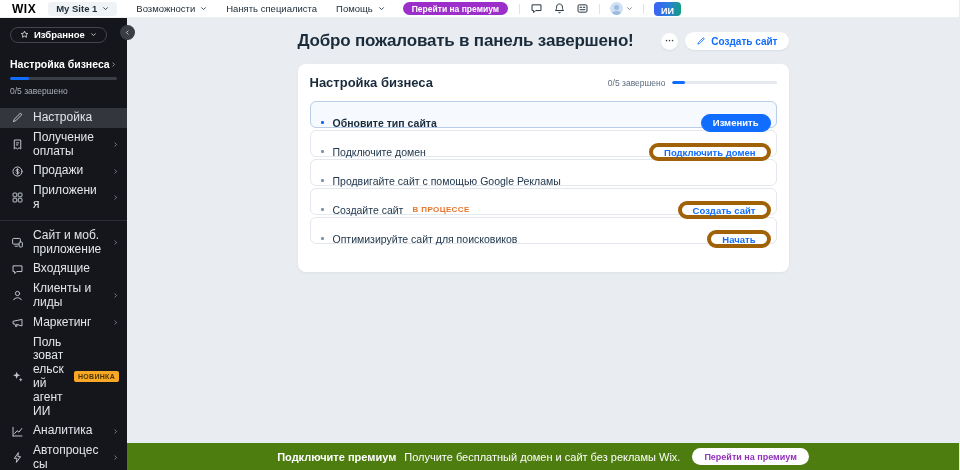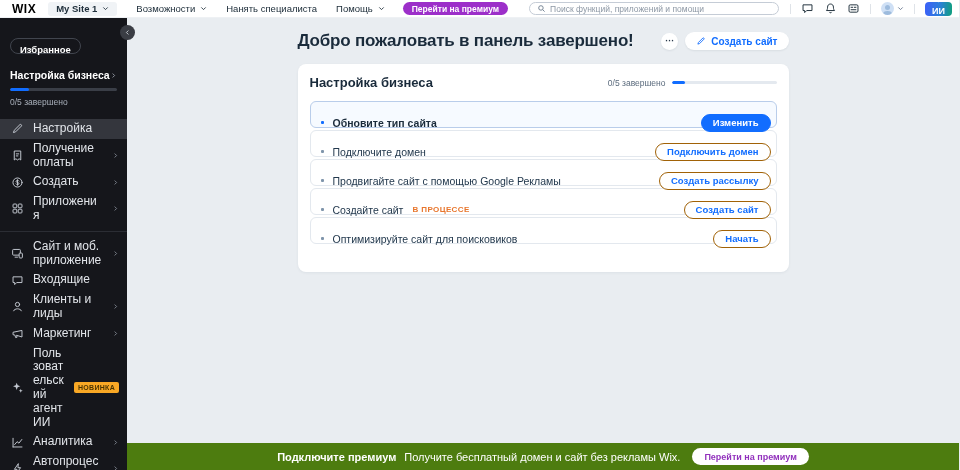--- a/index.html
+++ b/index.html
@@ -38,21 +38,21 @@
   .ai-btn { height:14px; display:flex; align-items:center; gap:3px; border:none; cursor:pointer;
             background:linear-gradient(95deg,#3a64f4 10%,#2b7fd8 55%,#0fa07c 100%);
             color:#fff; border-radius:4px; padding:0 7px; font-size:9px; font-weight:800;flex-direction:column; }
 
   
   .sidebar { position:absolute; top:18px; left:0; bottom:0; width:127px; background:#15161b;
              color:#e2e5ea; display:flex; flex-direction:column; z-index:10; }
   .fav-row { padding:7px 10px; }
   .fav-pill { display:inline-flex; align-items:center; gap:5px; height:16px; padding:0 9px;
               border:1px solid #41454e; border-radius:999px; font-size:9.5px; font-weight:700;
-              color:#fff; cursor:pointer; background:transparent;flex-direction:column; }
+              color:#fff; cursor:pointer; background:transparent; }
   .sdiv { height:1px; background:#2b2d34; }
   .setup-block { padding:8px 10px 9px; cursor:pointer; }
   .setup-title-row { display:flex; align-items:center; justify-content:space-between; }
   .setup-title { font-size:10.5px; font-weight:700; color:#fff; }
   .track { height:3px; border-radius:2px; background:#3a3e47; margin-top:7px; overflow:hidden; }
   .track .fill { height:100%; background:#116dff; border-radius:2px; }
   .setup-label { margin-top:6px; font-size:8.5px; color:#a9b0bb; }
   .nav-list { padding-top:3px; }
   .sitem { display:flex; align-items:center; gap:9px; padding:3px 8px 3px 11px; min-height:18px;
            cursor:pointer; }
@@ -97,21 +97,21 @@
   .task:last-child { margin-bottom:16px; }
   .task.active { background:#f6faff; border-color:#b9cdea; }
   .task .dot { width:3px; height:3px; border-radius:1px; background:#7f95ab; margin-right:9px; flex:0 0 3px; }
   .task.active .dot { background:#116dff; }
   .task .tlabel { font-size:10.5px; color:#22384d; }
   .task.active .tlabel { font-weight:700; color:#1a2b3b; }
   .task .status { font-size:8px; font-weight:700; color:#e8762d; letter-spacing:.4px; margin-left:9px; }
   .tbtn { margin-left:auto; height:18px; border-radius:999px; padding:0 11px; font-size:9.5px;
           font-weight:700; cursor:pointer; font-family:inherit; white-space:nowrap; }
   .tbtn.primary { background:#116dff; border:1px solid #116dff; color:#fff; }
-  .tbtn.outline { background:#fff; border:1px solid #a16207; color:#116dff; }
+  .tbtn.outline { background:#fff; border:4px solid #a16207; color:#116dff; }
 
   
   .banner { position:absolute; left:127px; right:0; bottom:0; height:27px; background:#4d7c0f;
             display:flex; align-items:center; justify-content:center; gap:8px; color:#fff; z-index:10; }
   .banner .b-bold { font-size:11px; font-weight:800; }
   .banner .b-text { font-size:11px; }
   .banner-btn { height:17px; background:#fff; border:none; border-radius:999px; padding:0 12px;
                 font-size:9px; font-weight:700; color:#9231bd; cursor:pointer; margin-left:4px; }
   svg { display:block; }
 </style>
@@ -144,29 +144,20 @@
     <div class="hnav">
       <span>Помощь</span>
       <span class="chev">
         <svg viewBox="0 0 16 16" width="7" height="7" fill="none" stroke="#20303c" stroke-width="2">
             <path d="M3 5.5 L8 10.5 L13 5.5"></path>
           </svg>
       </span>
     </div>
     <button class="premium-pill">Перейти на премиум</button>
 
-    <div class="search-wrap">
-      <span class="chev" style="width:9px;height:9px;">
-        <svg viewBox="0 0 16 16" width="9" height="9" fill="none" stroke="#6b7a8c" stroke-width="1.6">
-            <circle cx="7" cy="7" r="4"></circle>
-            <path d="M10.2 10.2 L13.5 13.5"></path>
-          </svg>
-      </span>
-      <input type="text" placeholder="Поиск функций, приложений и помощи" style="">
-    </div>
 
     <div class="hicons">
       <div class="hdiv"></div>
       <span class="hicon">
         <svg viewBox="0 0 16 16" width="13" height="13" fill="none" stroke="currentColor" stroke-width="1.2" stroke-linejoin="round">
             <path d="M2.5 3.5 h11 v7 h-6.5 l-2.5 2.5 v-2.5 h-2 z"></path>
           </svg>
       </span>
       <span class="hicon">
         <svg viewBox="0 0 16 16" width="13" height="13" fill="none" stroke="currentColor" stroke-width="1.2" stroke-linejoin="round">
@@ -251,21 +242,21 @@
             </svg>
           </span>
       </div>
       <div class="sitem">
         <span class="sicon">
             <svg viewBox="0 0 16 16" width="13" height="13" fill="none" stroke="currentColor" stroke-width="1.2" stroke-linecap="round">
               <circle cx="8" cy="8" r="5.6"></circle>
               <path d="M8 4.6 v6.8 M9.8 6.1 c-.5-1.2-3.6-1-3.6.6 0 1.8 3.7.8 3.7 2.6 0 1.6-3.2 1.8-3.8.5"></path>
             </svg>
           </span>
-        <span class="slabel grow">Создать</span>
+        <span class="slabel grow">Продажи</span>
         <span class="chevr">
             <svg viewBox="0 0 16 16" width="7" height="9" fill="none" stroke="currentColor" stroke-width="1.8">
               <path d="M6 3.5 L10.5 8 6 12.5"></path>
             </svg>
           </span>
       </div>
       <div class="sitem">
         <span class="sicon">
             <svg viewBox="0 0 16 16" width="13" height="13" fill="none" stroke="currentColor" stroke-width="1.2">
               <rect x="2.5" y="2.5" width="4.6" height="4.6" rx="1"></rect>
@@ -436,21 +427,20 @@
             <button class="tbtn primary">Изменить</button>
           </div>
           <div class="task">
             <span class="dot"></span>
             <span class="tlabel">Подключите домен</span>
             <button class="tbtn outline">Подключить домен</button>
           </div>
           <div class="task">
             <span class="dot"></span>
             <span class="tlabel">Продвигайте сайт с помощью Google Рекламы</span>
-            <button class="tbtn outline">Создать рассылку</button>
           </div>
           <div class="task">
             <span class="dot"></span>
             <span class="tlabel">Создайте сайт</span>
             <span class="status">В ПРОЦЕССЕ</span>
             <button class="tbtn outline">Создать сайт</button>
           </div>
           <div class="task">
             <span class="dot"></span>
             <span class="tlabel">Оптимизируйте сайт для поисковиков</span>

